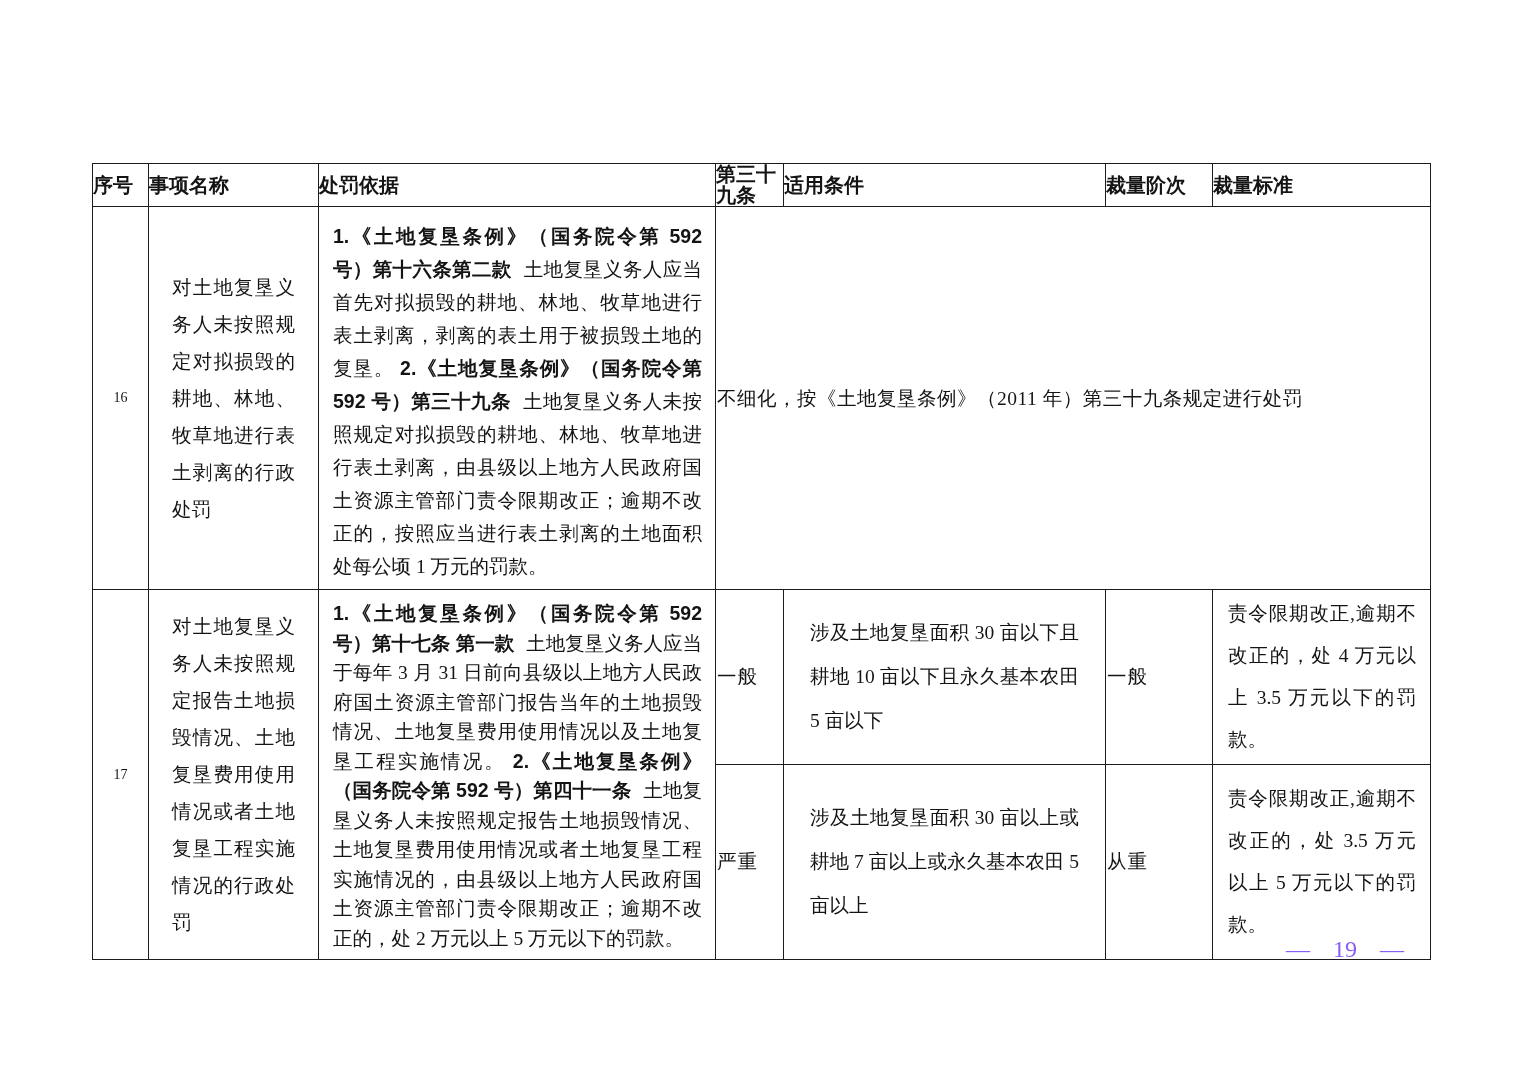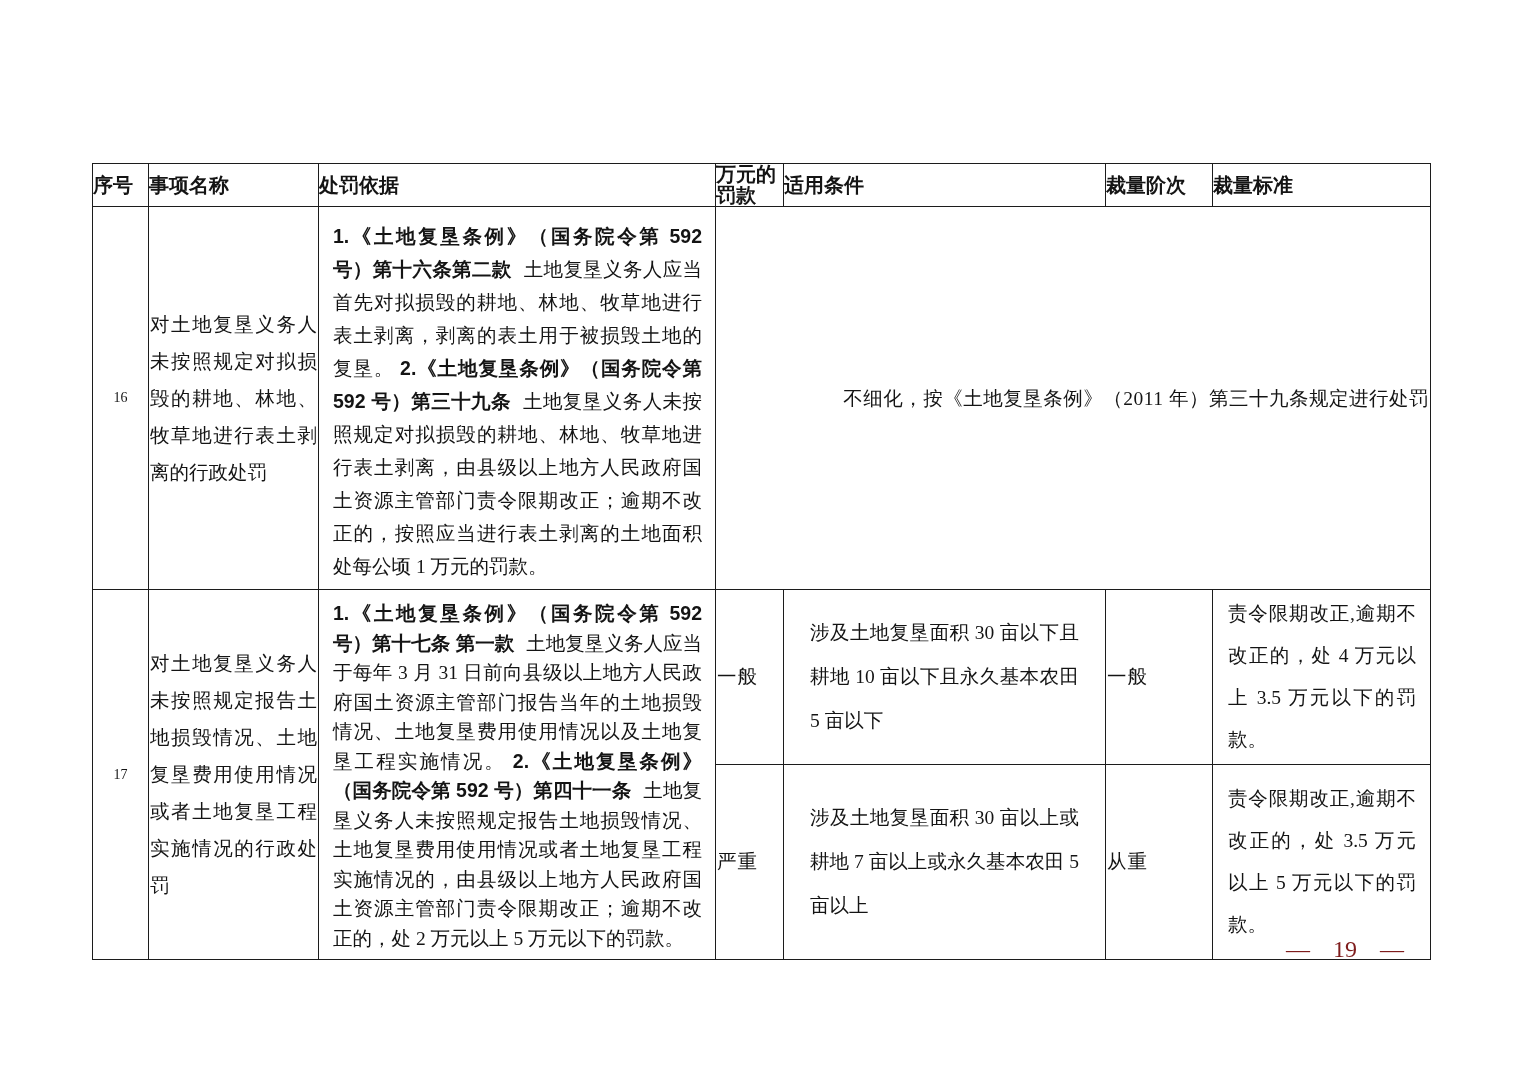--- a/index.html
+++ b/index.html
@@ -42,38 +42,38 @@
   }
   td {
     font-size: 19.5px;
     vertical-align: middle;
   }
   .cell-id {
     text-align: center;
     font-size: 14px;
   }
   .cell-item {
-    padding: 4px 1px;
+    padding: 4px 23px;
     text-align: justify;
     line-height: 37px;
   }
   .cell-basis {
     vertical-align: top;
     text-align: justify;
     padding: 10px 13px 6px 14px;
   }
   .row-16 .cell-basis { line-height: 33px; padding-top: 13px; }
   .row-17a .cell-basis { line-height: 29.5px; padding-top: 9px; }
   .basis-ref {
     font-family: "Liberation Sans", "DejaVu Sans", sans-serif;
     font-weight: bold;
     margin-right: 12px;
   }
   .cell-merged {
-    text-align: right;
+    text-align: left;
     font-size: 19.5px;
     letter-spacing: 0.5px;
   }
   .cell-circ, .cell-level {
     letter-spacing: 1px;
   }
   .cell-cond {
     padding: 0 26px;
     text-align: justify;
     line-height: 44px;
@@ -82,21 +82,21 @@
     padding: 0 14px 0 15px;
     text-align: justify;
     line-height: 42px;
   }
   .page-num {
     position: absolute;
     left: 1286px;
     top: 936px;
     font-size: 24px;
     word-spacing: 17px;
-    color: #7f1d1d;
+    color: #8b5cf6;
   }
 </style>
 </head>
 <body>
 
 <div class="sheet">
 
   <table class="penalty">
     <colgroup>
       <col style="width:56px">
@@ -106,21 +106,21 @@
       <col style="width:322px">
       <col style="width:107px">
       <col style="width:218px">
     </colgroup>
 
     <thead>
       <tr>
         <th>序号</th>
         <th>事项名称</th>
         <th>处罚依据</th>
-        <th>万元的罚款</th>
+        <th>第三十九条</th>
         <th>适用条件</th>
         <th>裁量阶次</th>
         <th>裁量标准</th>
       </tr>
     </thead>
 
     <tbody>
 
       <tr class="row-16" style="height:329px;">
         <td class="cell-id">16</td>

